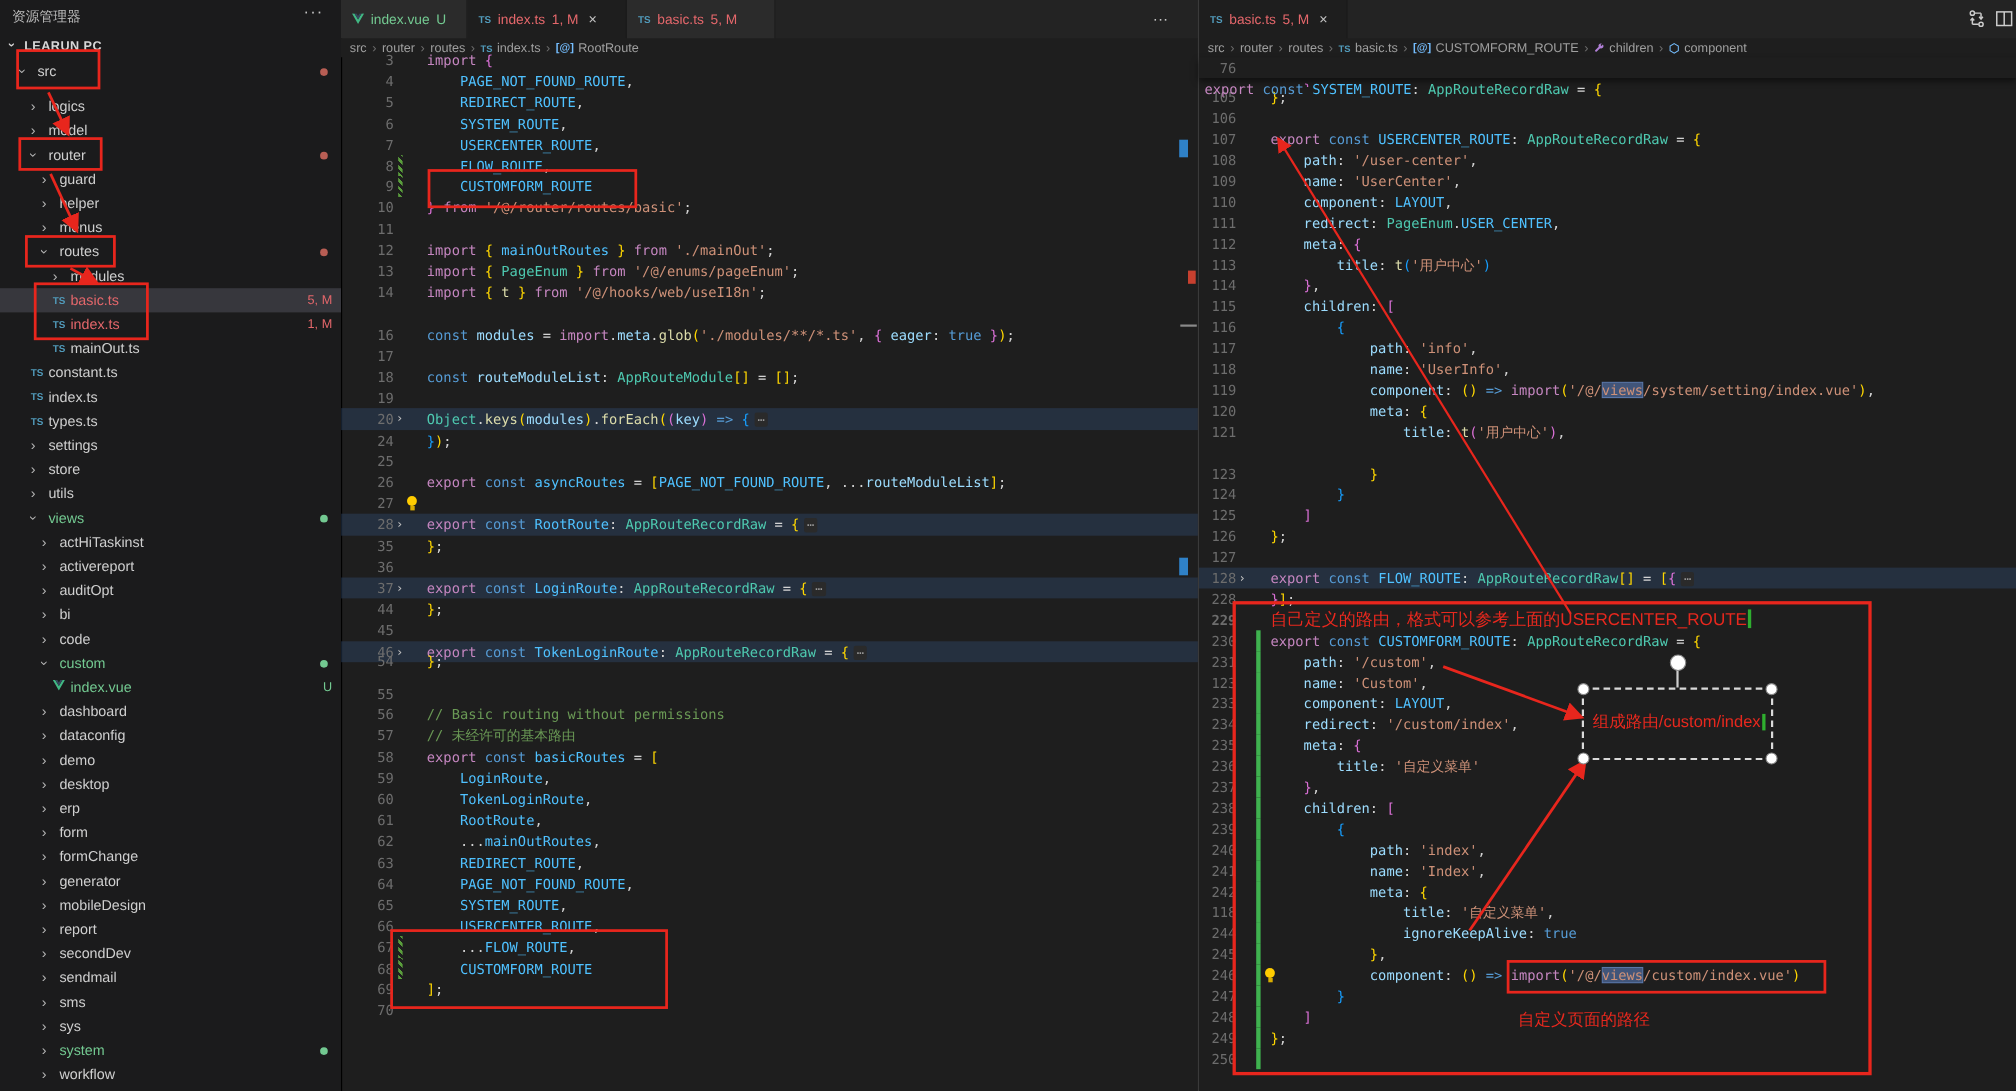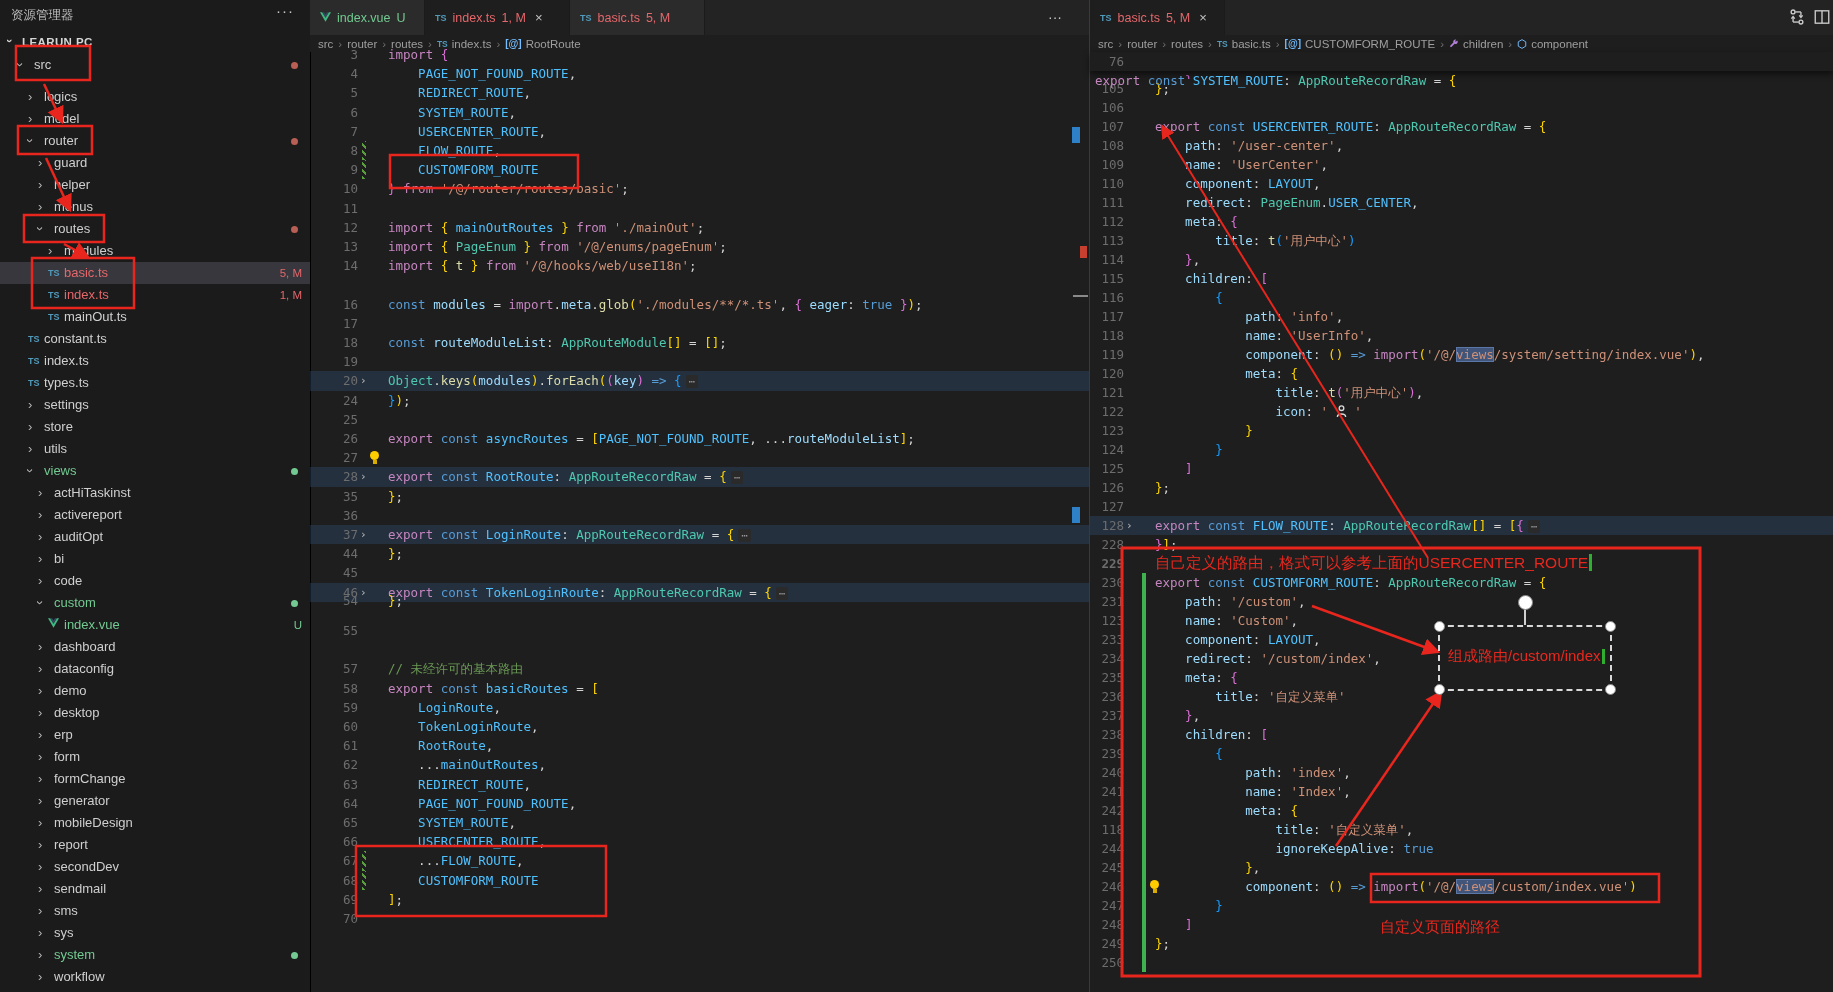--- a/index.html
+++ b/index.html
@@ -493,20 +493,25 @@
         <div class="crow" style="height: 19.2px; line-height: 19.2px; top: 546px; align-items: center;">
           <span class="ln" style="width: 48px; padding-right: 0px;">54</span>
           <span class="foldslot" style="width: 26px;"></span>
           <pre style="padding-left: 4px;"><span class="tk-b1">}</span><span class="tk-p">;</span></pre>
         </div>
         <div class="crow" style="height: 19.2px; line-height: 19.2px; top: 576px;">
           <span class="ln" style="width: 48px; padding-right: 0px;">55</span>
           <span class="foldslot" style="width: 26px;"></span>
           <pre style="padding-left: 4px;"></pre>
         </div>
+        <div class="crow" style="height: 19.2px; line-height: 19.2px; top: 595.2px;">
+          <span class="ln" style="width: 48px; padding-right: 0px;">56</span>
+          <span class="foldslot" style="width: 26px;"></span>
+          <pre style="padding-left: 4px;"><span class="tk-cm">// Basic routing without permissions</span></pre>
+        </div>
         <div class="crow" style="height: 19.2px; line-height: 19.2px; top: 614.4px;">
           <span class="ln" style="width: 48px; padding-right: 0px;">57</span>
           <span class="foldslot" style="width: 26px;"></span>
           <pre style="padding-left: 4px;"><span class="tk-cm">// 未经许可的基本路由</span></pre>
         </div>
         <div class="crow" style="height: 19.2px; line-height: 19.2px; top: 633.6px;">
           <span class="ln" style="width: 48px; padding-right: 0px;">58</span>
           <span class="foldslot" style="width: 26px;"></span>
           <pre style="padding-left: 4px;"><span class="tk-k">export</span><span class="tk-p"> </span><span class="tk-kb">const</span><span class="tk-p"> </span><span class="tk-c">basicRoutes</span><span class="tk-p"> = </span><span class="tk-b1">[</span></pre>
         </div>
@@ -705,28 +710,20 @@
         </div>
         <div class="crow" style="height: 19px; line-height: 19px; top: 285px;">
           <span class="ln" style="width: 34px; padding-right: 0px;">120</span>
           <span class="foldslot" style="width: 26px;"></span>
           <pre style="padding-left: 5px;"><span class="tk-p">            </span><span class="tk-v">meta</span><span class="tk-p">: </span><span class="tk-b1">{</span></pre>
         </div>
         <div class="crow" style="height: 19px; line-height: 19px; top: 304px;">
           <span class="ln" style="width: 34px; padding-right: 0px;">121</span>
           <span class="foldslot" style="width: 26px;"></span>
           <pre style="padding-left: 5px;"><span class="tk-p">                </span><span class="tk-v">title</span><span class="tk-p">: </span><span class="tk-fn">t</span><span class="tk-b2">(</span><span class="tk-s">'用户中心'</span><span class="tk-b2">)</span><span class="tk-p">,</span></pre>
-        </div>
-        <div class="crow" style="height: 19px; line-height: 19px; top: 323px;">
-          <span class="ln" style="width: 34px; padding-right: 0px;">122</span>
-          <span class="foldslot" style="width: 26px;"></span>
-          <pre style="padding-left: 5px;"><span class="tk-p">                </span><span class="tk-v">icon</span><span class="tk-p">: </span><span class="tk-s">' </span><span><svg width="11" height="13" viewBox="0 0 12 14" style="vertical-align:-2px">
-                <circle cx="6" cy="3.4" r="2.5" fill="none" stroke="#d8d8d8" stroke-width="1.5"></circle>
-                <path d="M1.5 13 C1.5 8.6 10.5 8.6 10.5 13" fill="none" stroke="#d8d8d8" stroke-width="1.5"></path>
-              </svg></span><span class="tk-s"> '</span></pre>
         </div>
         <div class="crow" style="height: 19px; line-height: 19px; top: 342px;">
           <span class="ln" style="width: 34px; padding-right: 0px;">123</span>
           <span class="foldslot" style="width: 26px;"></span>
           <pre style="padding-left: 5px;"><span class="tk-p">            </span><span class="tk-b1">}</span></pre>
         </div>
         <div class="crow" style="height: 19px; line-height: 19px; top: 361px;">
           <span class="ln" style="width: 34px; padding-right: 0px;">124</span>
           <span class="foldslot" style="width: 26px;"></span>
           <pre style="padding-left: 5px;"><span class="tk-p">        </span><span class="tk-b3">}</span></pre>

